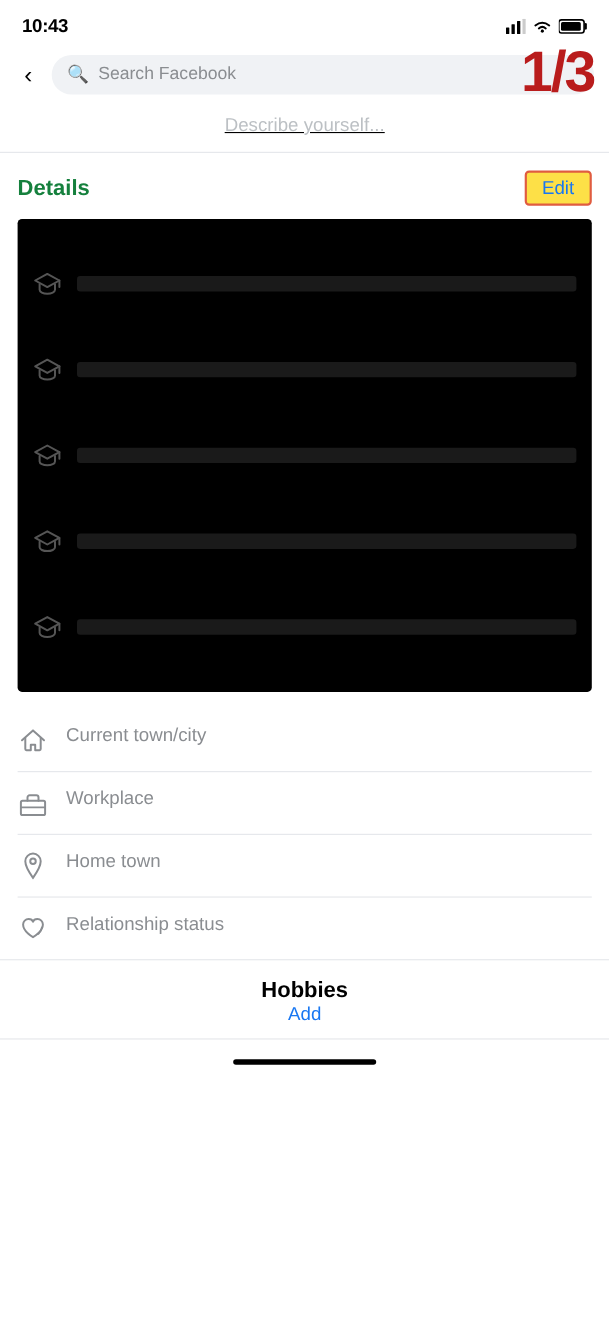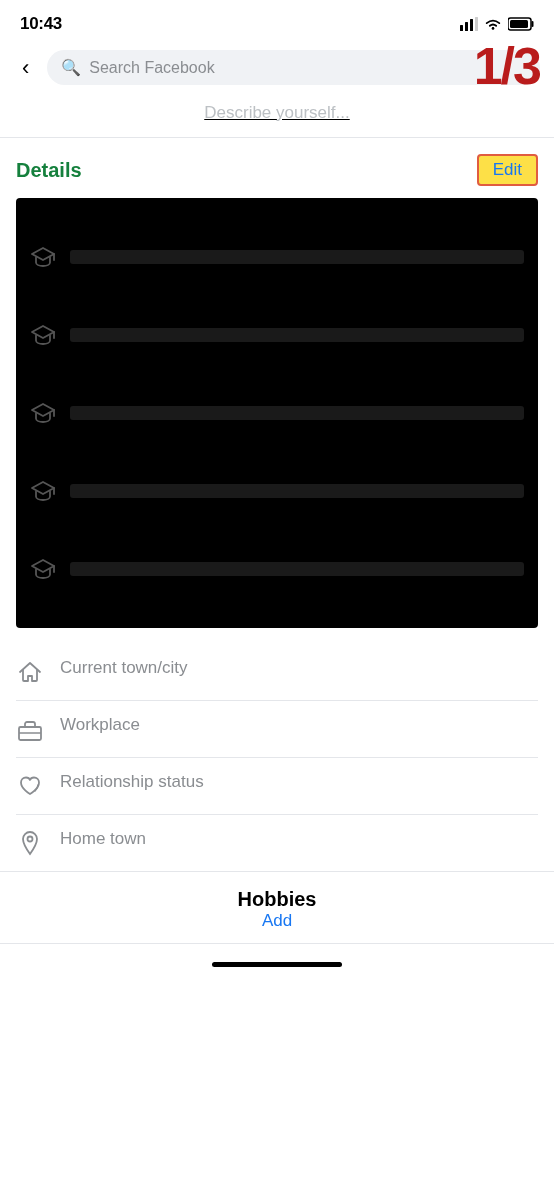--- a/index.html
+++ b/index.html
@@ -329,35 +329,35 @@
         <path d="M8 11V8a2 2 0 012-2h6a2 2 0 012 2v3" stroke="#8a8d91" stroke-width="1.8" stroke-linecap="round"></path>
         <line x1="2" y1="17" x2="24" y2="17" stroke="#8a8d91" stroke-width="1.5"></line>
       </svg>
     </div>
     <span class="detail-item-label">Workplace</span>
   </div>
 
   <div class="detail-item">
     <div class="detail-item-icon">
       <svg width="26" height="26" viewBox="0 0 26 26" fill="none">
-        <path d="M13 21S4 16 4 9.5A5 5 0 019 4.5c2 0 3.5 1 4 2.5.5-1.5 2-2.5 4-2.5a5 5 0 015 5c0 6.5-9 11.5-9 11.5z" stroke="#8a8d91" stroke-width="1.8" fill="none" stroke-linejoin="round"></path>
-        <path d="M18 18 Q21 15 21 12" stroke="#8a8d91" stroke-width="1.5" stroke-linecap="round" fill="none"></path>
+        <path d="M13 2C9.13 2 6 5.13 6 9c0 5.25 7 15 7 15s7-9.75 7-15c0-3.87-3.13-7-7-7z" stroke="#8a8d91" stroke-width="1.8" fill="none"></path>
+        <circle cx="13" cy="9" r="2.5" stroke="#8a8d91" stroke-width="1.8" fill="none"></circle>
       </svg>
     </div>
-    <span class="detail-item-label">Relationship status</span>
+    <span class="detail-item-label">Home town</span>
   </div>
 
   <div class="detail-item">
     <div class="detail-item-icon">
       <svg width="26" height="26" viewBox="0 0 26 26" fill="none">
-        <path d="M13 2C9.13 2 6 5.13 6 9c0 5.25 7 15 7 15s7-9.75 7-15c0-3.87-3.13-7-7-7z" stroke="#8a8d91" stroke-width="1.8" fill="none"></path>
-        <circle cx="13" cy="9" r="2.5" stroke="#8a8d91" stroke-width="1.8" fill="none"></circle>
+        <path d="M13 21S4 16 4 9.5A5 5 0 019 4.5c2 0 3.5 1 4 2.5.5-1.5 2-2.5 4-2.5a5 5 0 015 5c0 6.5-9 11.5-9 11.5z" stroke="#8a8d91" stroke-width="1.8" fill="none" stroke-linejoin="round"></path>
+        <path d="M18 18 Q21 15 21 12" stroke="#8a8d91" stroke-width="1.5" stroke-linecap="round" fill="none"></path>
       </svg>
     </div>
-    <span class="detail-item-label">Home town</span>
+    <span class="detail-item-label">Relationship status</span>
   </div>
 
 </div>
 
 <div class="hobbies-section">
   <span class="hobbies-title">Hobbies</span>
   <span class="add-btn">Add</span>
 </div>
 
 <div class="bottom-divider"></div>

